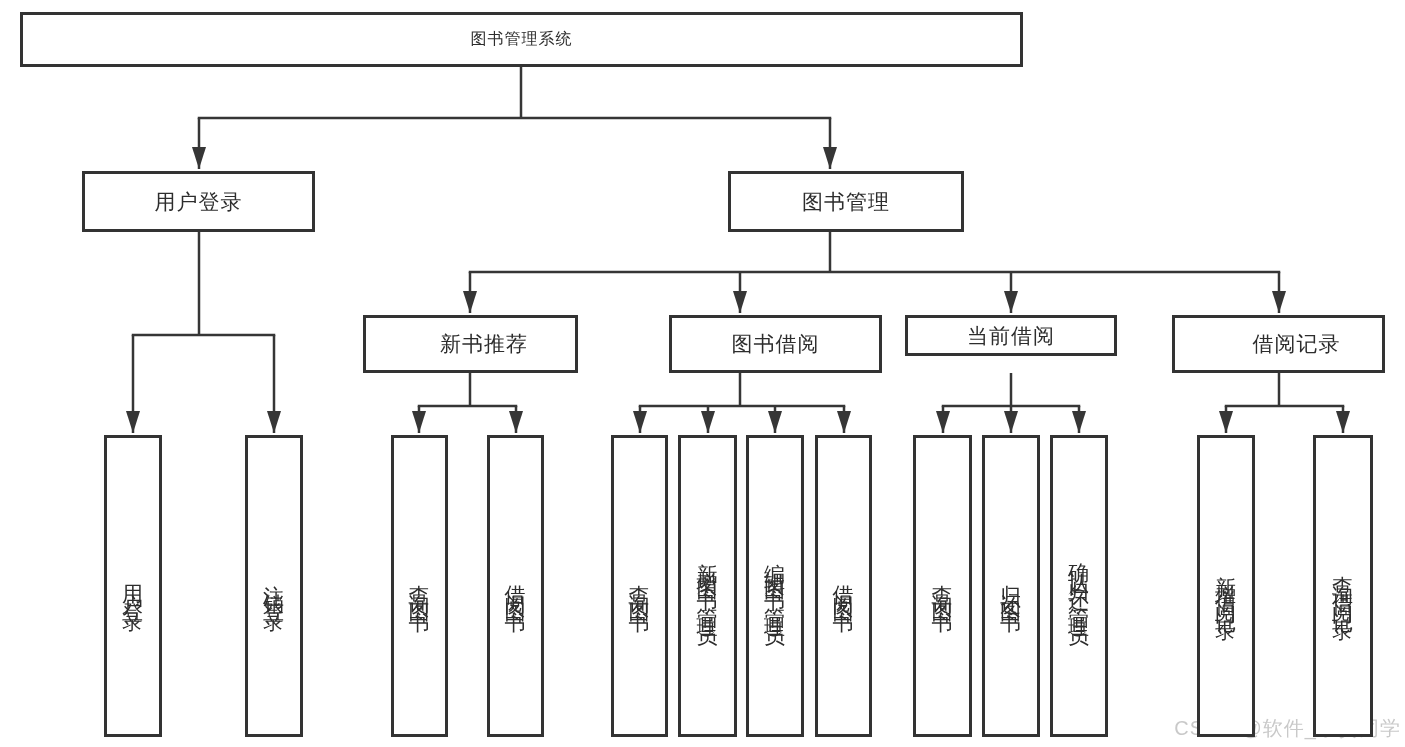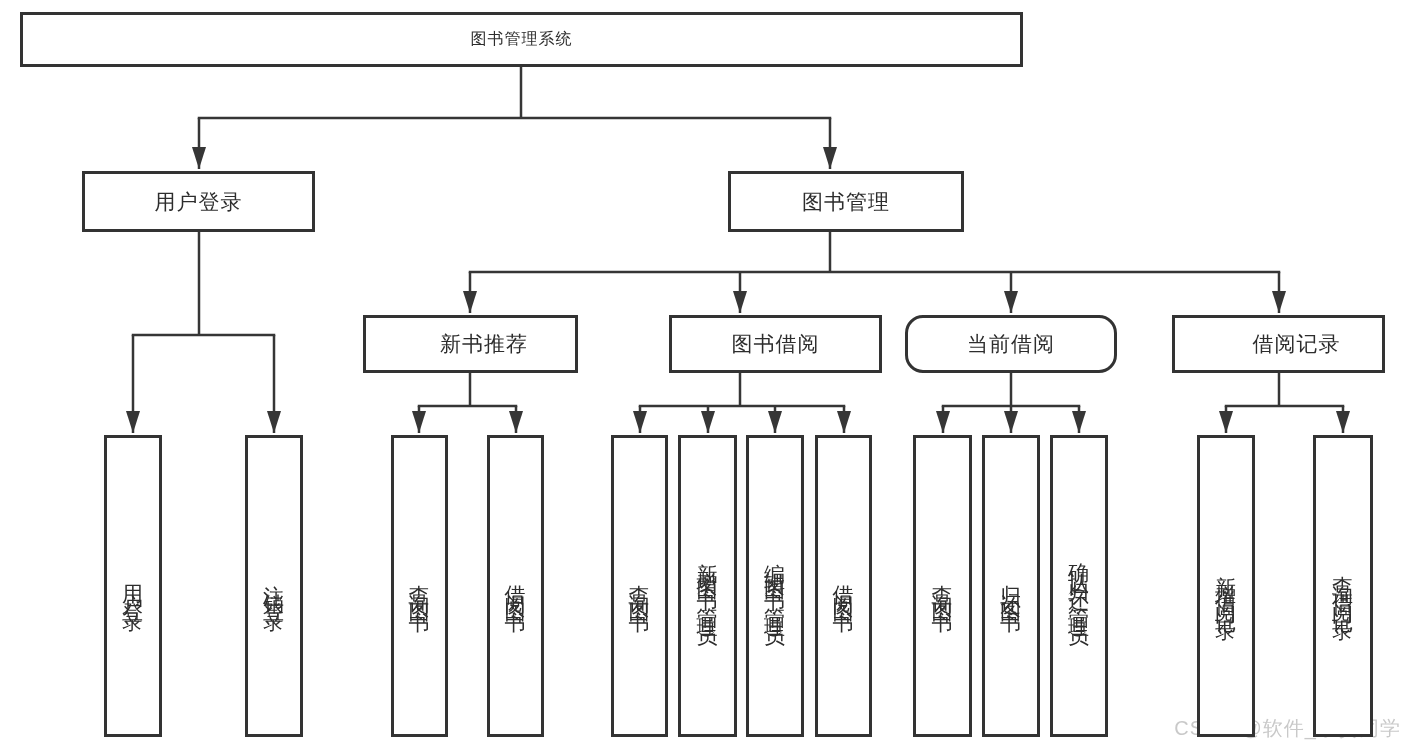--- a/index.html
+++ b/index.html
@@ -113,21 +113,21 @@
   <div class="node h-node" style="left:728px;top:171px;width:236px;height:61px;">
     <span>图书管理</span>
   </div>
 
   <div class="node h-node" style="left:363px;top:315px;width:215px;height:58px;padding-left:27px;">
     <span>新书推荐</span>
   </div>
   <div class="node h-node" style="left:633px;top:315px;width:213px;height:58px;margin-left:36px;">
     <span>图书借阅</span>
   </div>
-  <div class="node h-node" style="left:905px;top:315px;width:212px;height:58px;border-radius:18px;">
+  <div class="node h-node" style="left:905px;top:315px;width:212px;height:41px;">
     <span>当前借阅</span>
   </div>
   <div class="node h-node" style="left:1172px;top:315px;width:213px;height:58px;padding-left:36px;">
     <span>借阅记录</span>
   </div>
 
   <div class="node v-node" style="left:104px;top:435px;width:58px;height:302px;">
     <span>用户登录</span>
   </div>
   <div class="node v-node" style="left:245px;top:435px;width:58px;height:302px;">

